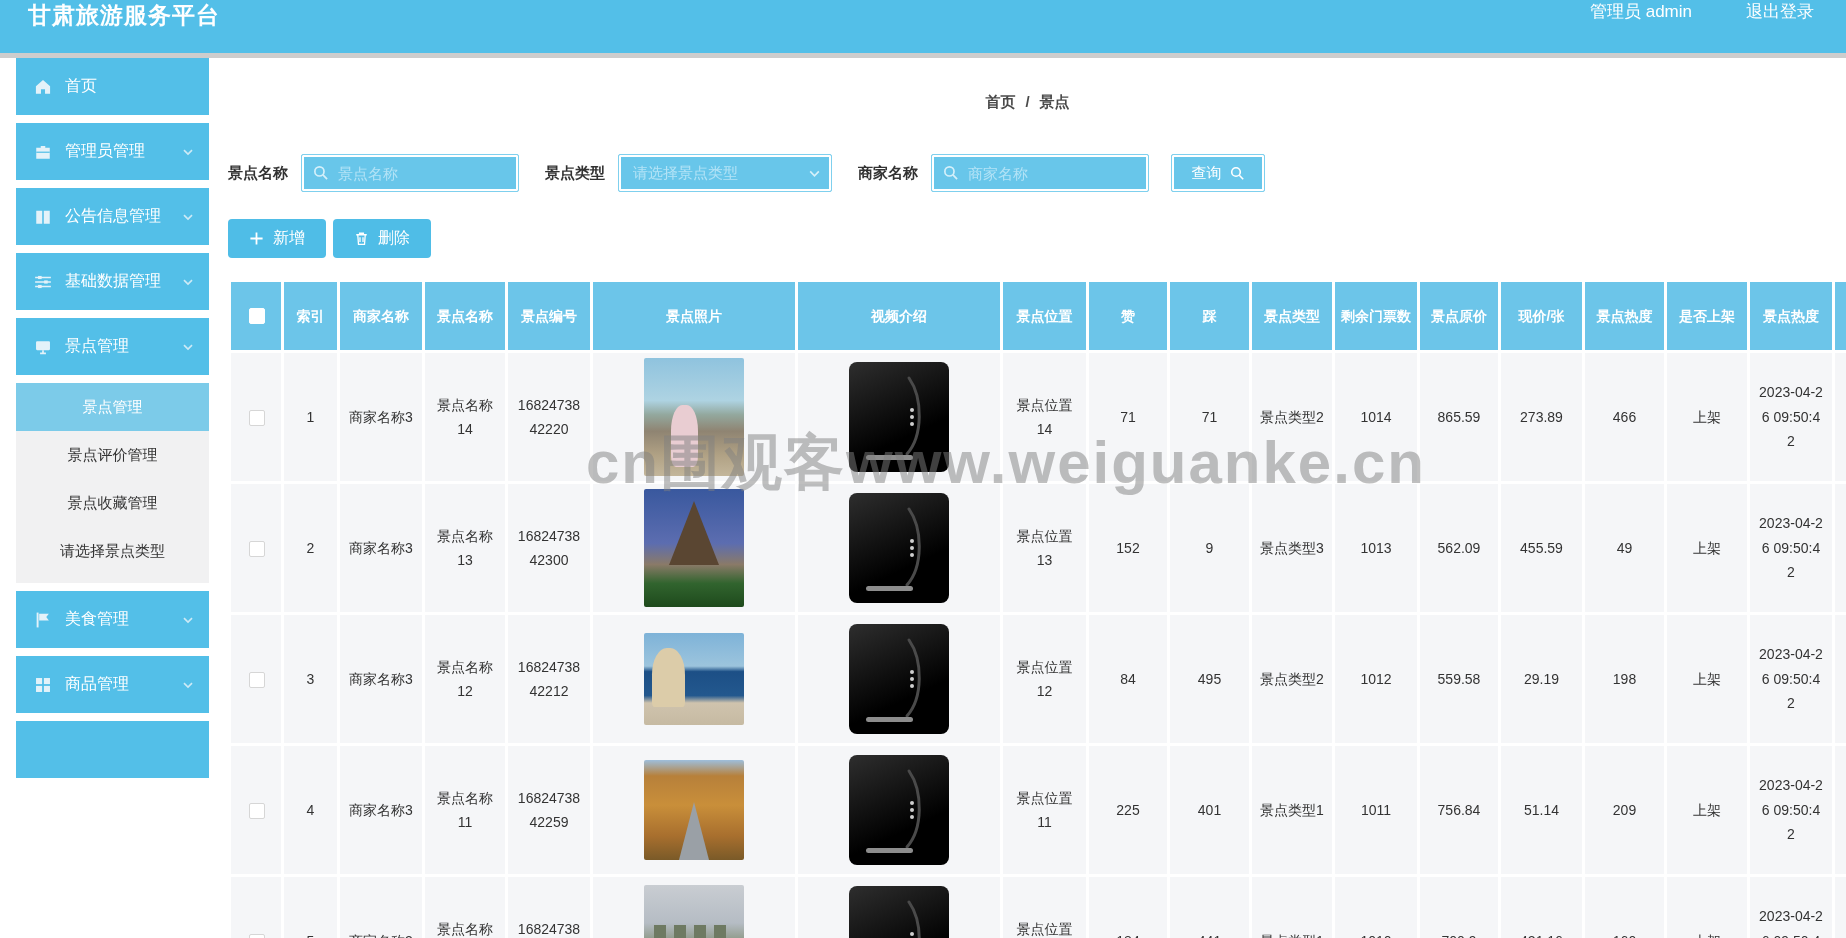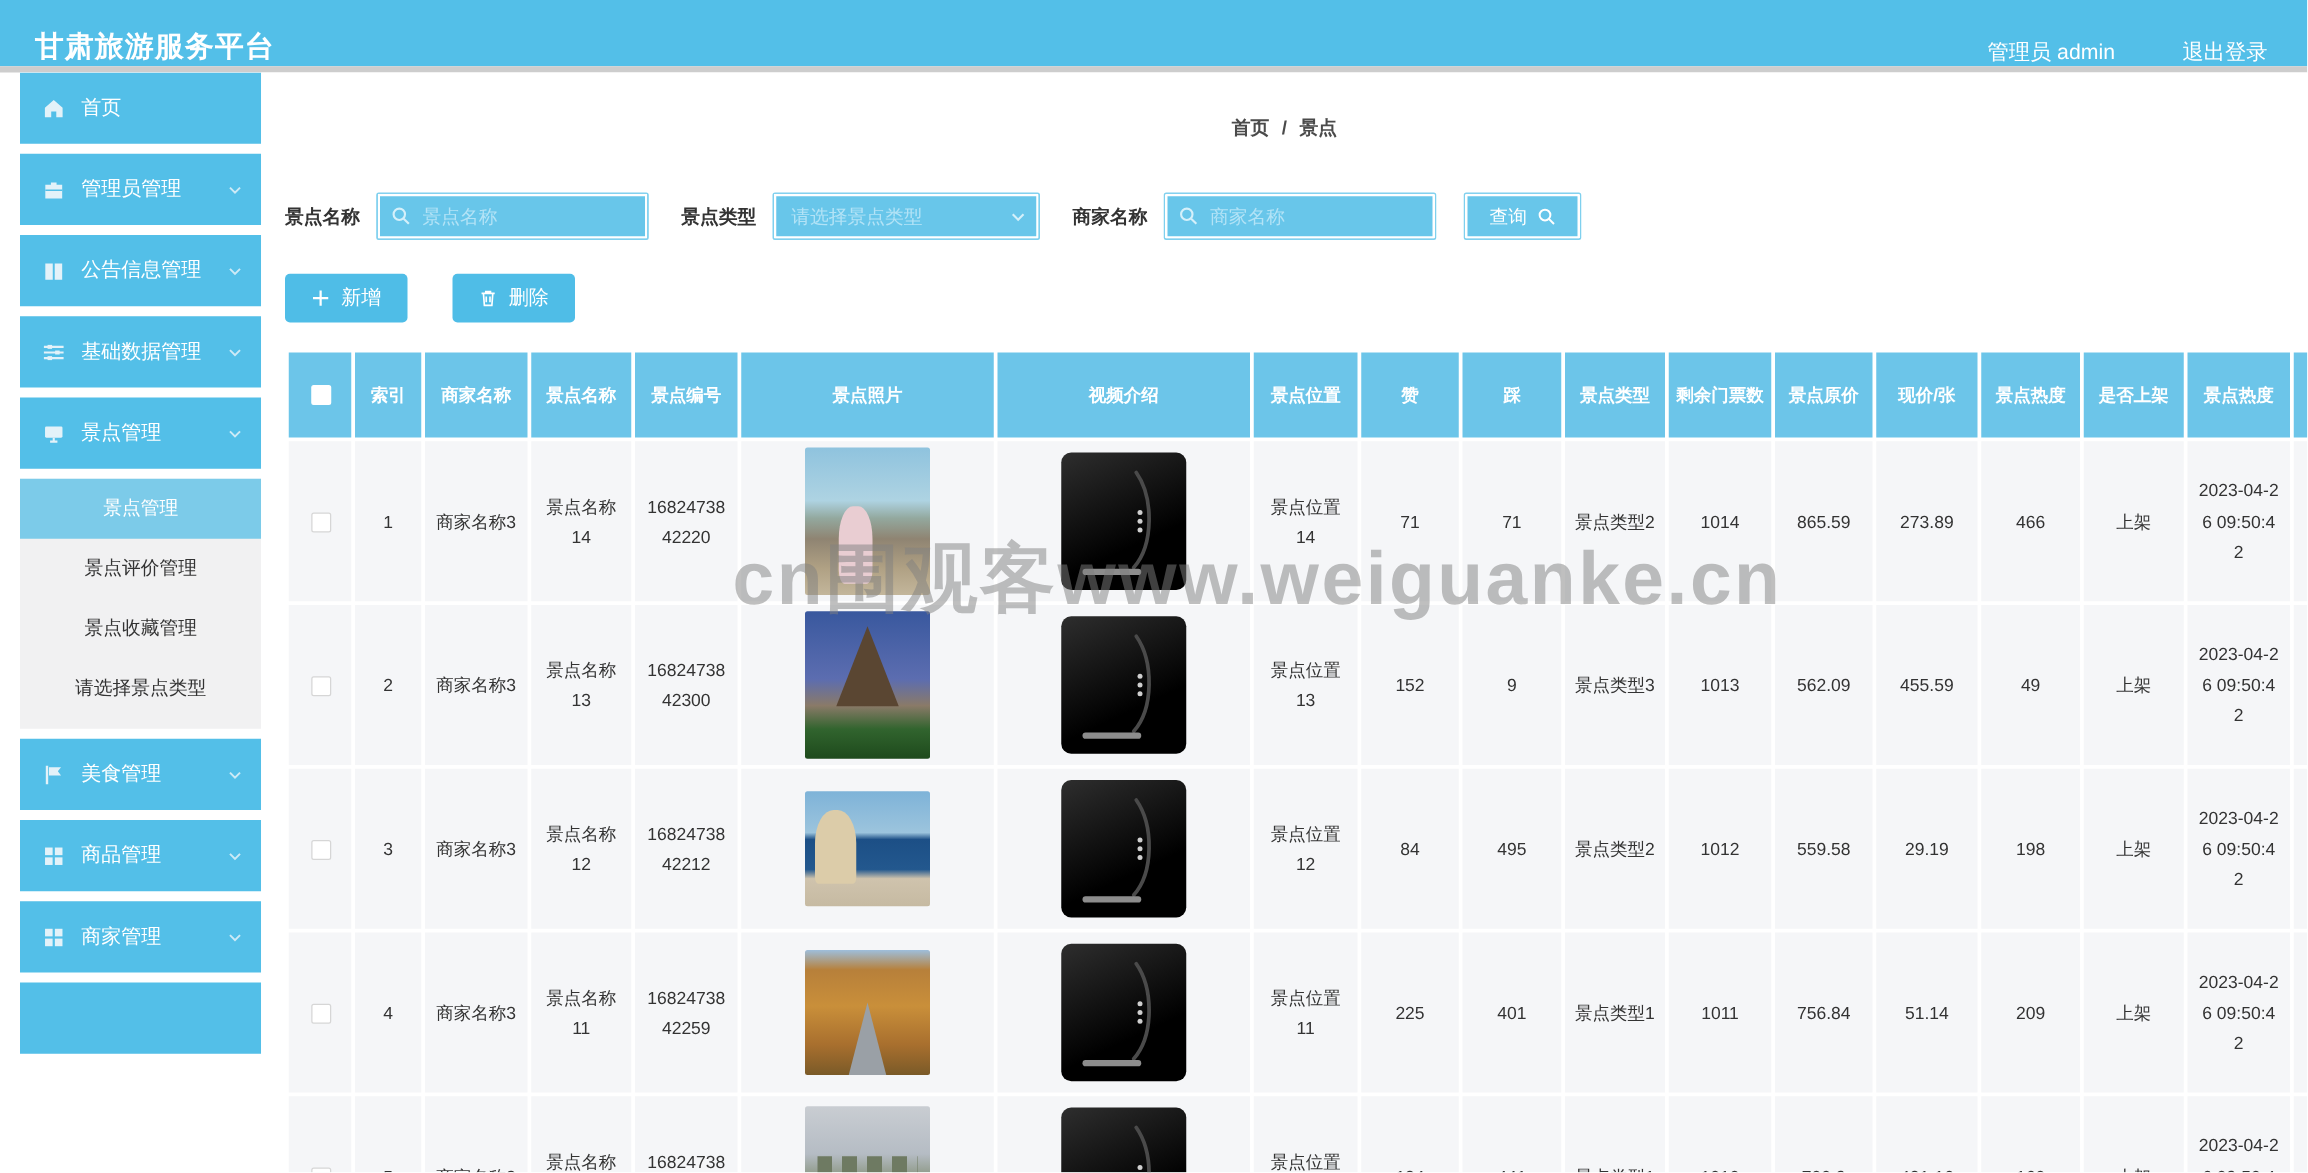--- a/index.html
+++ b/index.html
@@ -1,20 +1,20 @@
 <!DOCTYPE html>
 <html><head>
 <meta charset="utf-8">
 <style>
   html,body{margin:0;padding:0;background:#fff;}
   .page{position:relative;width:1846px;height:938px;overflow:hidden;
         font-family:"Liberation Sans","DejaVu Sans",sans-serif;background:#fff;}
 
   
-  .topbar{height:53px;background:#53bfe8;display:flex;align-items:flex-end;color:#fff;}
+  .topbar{height:53px;background:#53bfe8;display:flex;align-items:flex-start;color:#fff;}
   .brand{font-size:23px;font-weight:bold;padding-left:28px;letter-spacing:1px;}
   .topbar-right{margin-left:auto;display:flex;gap:54px;padding-right:32px;font-size:17px;}
   .topbar-right span{cursor:default;}
   .top-divider{height:5px;background:#cdcdcd;}
 
   
   .layout{display:flex;height:880px;margin-left:16px;}
   .sidebar{width:193px;flex:0 0 193px;background:#fff;overflow:hidden;}
   .content{flex:1;position:relative;background:#fff;overflow:hidden;}
 
@@ -50,21 +50,21 @@
   .f-chevron{position:absolute;right:9px;top:11px;width:15px;height:15px;color:#d5f0fa;}
   .f-chevron svg{width:100%;height:100%;}
   .btn-search{height:38px;width:94px;margin-left:-4px;background:#68c6ea;border:1px solid #7fd0ee;
               box-shadow:inset 0 0 0 2px #fff;border-radius:2px;color:#fff;font-size:15px;
               display:inline-flex;align-items:center;justify-content:center;gap:7px;cursor:pointer;
               font-family:inherit;}
   .btn-search .ic{width:16px;height:16px;display:inline-block;}
   .btn-search .ic svg{width:100%;height:100%;}
 
   
-  .toolbar{margin:27px 0 0 19px;display:flex;gap:36px;}
+  .toolbar{margin:27px 0 0 19px;display:flex;gap:7px;}
   .btn-flat{height:39px;background:#4fbde7;border:none;border-radius:4px;color:#fff;font-size:16px;
             padding:0 21px;display:inline-flex;align-items:center;gap:9px;cursor:pointer;font-family:inherit;}
   .btn-flat .ic{width:15px;height:15px;display:inline-block;}
   .btn-flat .ic svg{width:100%;height:100%;}
 
   
   .table-wrap{margin:21px 0 0 19px;width:1634px;overflow:hidden;}
   table.grid{border-collapse:separate;border-spacing:3px;table-layout:fixed;width:1681px;}
   table.grid th{background:#6cc5e9;color:#fff;font-size:14px;font-weight:bold;text-align:center;
                 height:64px;padding:2px 4px;line-height:1.5;}
@@ -226,36 +226,20 @@
             </svg>
           </span>
     <span class="side-label">商品管理</span>
     <span class="side-chevron">
             <svg viewBox="0 0 16 16">
               <path d="M3.4 5.8 8 10.4l4.6-4.6" fill="none" stroke="currentColor" stroke-width="1.8"></path>
             </svg>
           </span>
   </div>
 
-  <div class="side-item">
-    <span class="side-icon">
-            <svg viewBox="0 0 16 16" fill="currentColor">
-              <rect x="1.8" y="1.8" width="5.4" height="5.4"></rect>
-              <rect x="8.8" y="1.8" width="5.4" height="5.4"></rect>
-              <rect x="1.8" y="8.8" width="5.4" height="5.4"></rect>
-              <rect x="8.8" y="8.8" width="5.4" height="5.4"></rect>
-            </svg>
-          </span>
-    <span class="side-label">商家管理</span>
-    <span class="side-chevron">
-            <svg viewBox="0 0 16 16">
-              <path d="M3.4 5.8 8 10.4l4.6-4.6" fill="none" stroke="currentColor" stroke-width="1.8"></path>
-            </svg>
-          </span>
-  </div>
 <div class="side-item partial"></div>
       </div>
 
     <div class="content">
 
       <div class="breadcrumb">
         <span>首页</span><span class="sep">/</span><span>景点</span>
       </div>
 
       <div class="filterbar">

